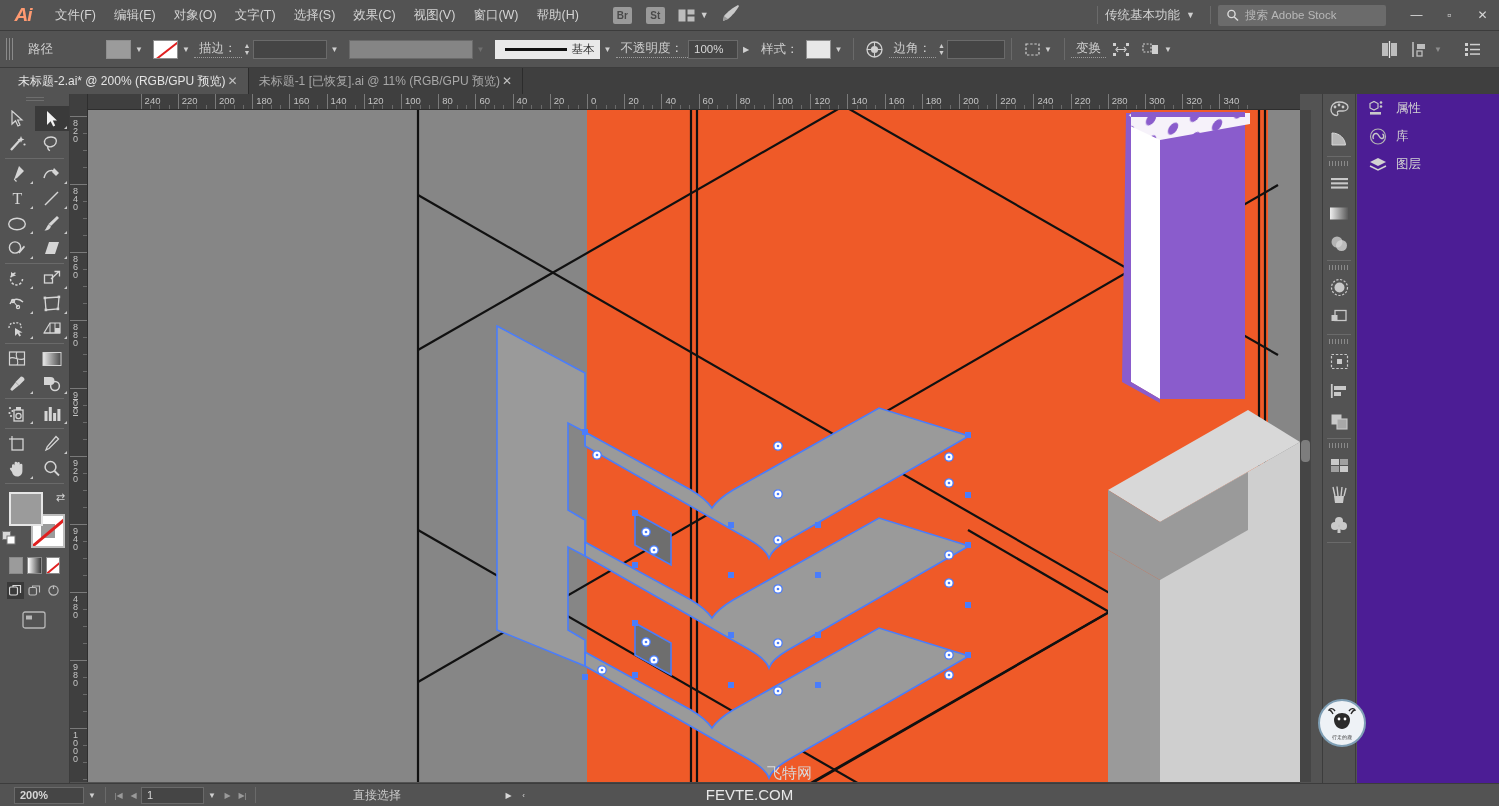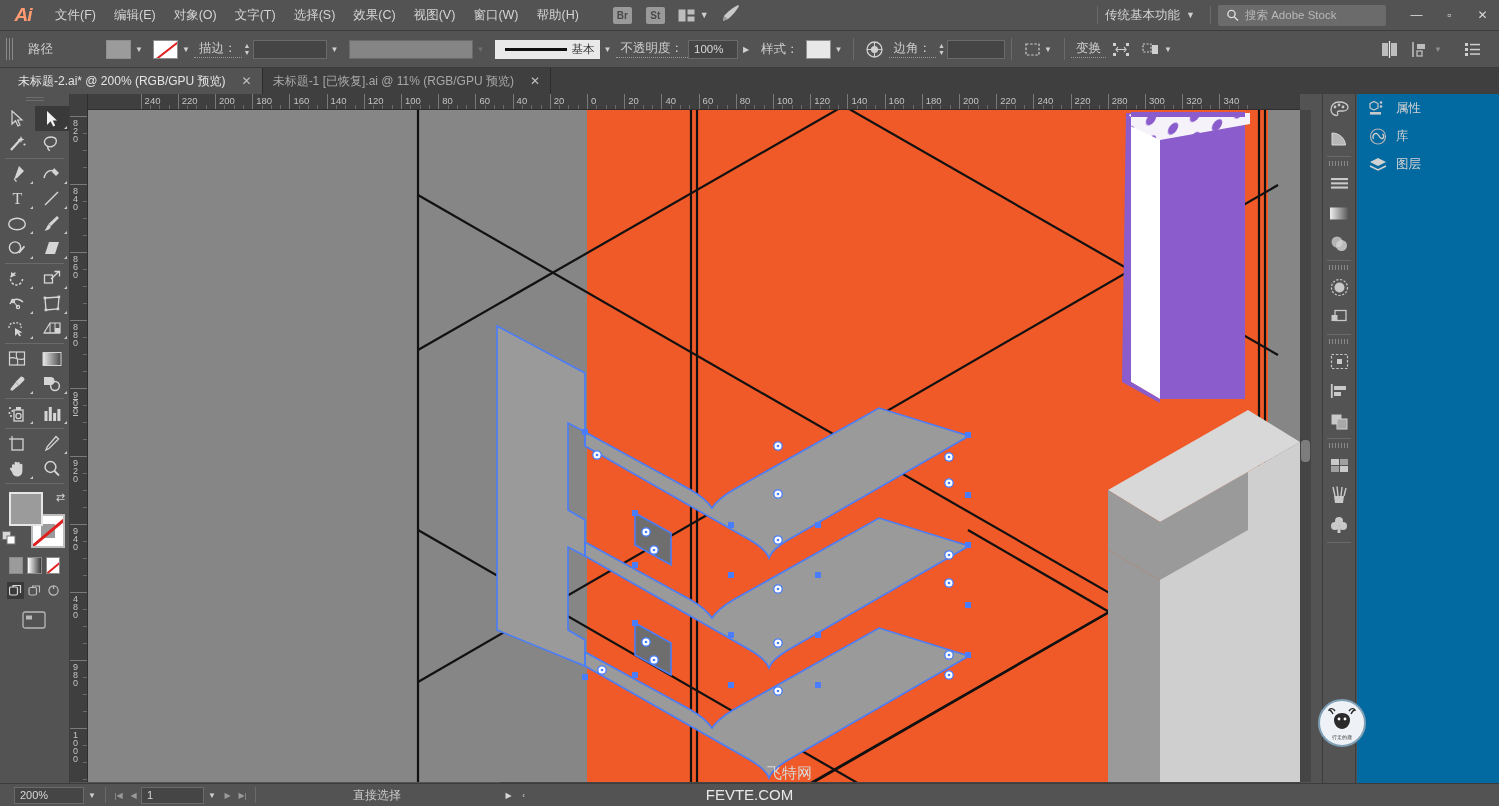--- a/index.html
+++ b/index.html
@@ -44,21 +44,21 @@
   .wide-field { width:124px; height:19px; background:#858585; border:1px solid #6a6a6a; }
   .stroke-prof { width:105px; height:19px; background:#e9e9e9; display:flex; align-items:center;
      justify-content:flex-end; gap:5px; padding-right:5px; color:#333; font-size:11.5px;}
   .stroke-prof .ln { width:62px; height:3px; background:#111; }
   .cb-icon { color:#cfcfcf; font-size:13px; padding:0 6px; display:flex; align-items:center; }
   .cbsep { width:1px; height:22px; background:#6a6a6a; margin:0 6px; }
 
   
   #tabbar { position:absolute; left:0; top:68px; width:1499px; height:26px; background:#3f3f3f; display:flex; }
   #tabbar .lgrip { width:8px; height:26px; background:#535353; }
-  .doc-tab { height:26px; display:flex; align-items:center; padding:0 10px; gap:16px;
+  .doc-tab { height:26px; display:flex; align-items:center; padding:0 10px; gap:2px;
      font-size:12px; border-right:1px solid #2c2c2c; cursor:default; }
   .doc-tab.active { background:#535353; color:#e4e4e4; }
   .doc-tab.inactive { background:#3f3f3f; color:#a8a8a8; }
   .tab-x { font-size:12px; color:#c0c0c0; }
 
   
   #tools { position:absolute; left:0; top:94px; width:70px; height:712px; background:#535353;
      border-right:1px solid #3c3c3c; }
   #tools .tgrip { height:12px; width:100%;
      background:repeating-linear-gradient(to bottom,#6e6e6e 0 1px,transparent 1px 3px) center/18px 6px no-repeat;}
@@ -114,31 +114,31 @@
   #sb-bottom { position:absolute; left:500px; top:782px; width:800px; height:11px; background:#454545; }
   #sb-bottom .thumb { position:absolute; left:370px; top:1px; width:40px; height:9px; background:#7d7d7d; border-radius:4px;}
 
   
   #dock-icons { position:absolute; left:1322px; top:94px; width:34px; height:712px;
      background:#535353; border-left:1px solid #3c3c3c; border-right:1px solid #3c3c3c; }
   .dgrip { height:9px; background:repeating-linear-gradient(to right,#8a8a8a 0 1px,transparent 1px 3px)
      center/20px 5px no-repeat; }
   .dicon { height:30px; display:flex; align-items:center; justify-content:center; color:#c9c9c9; }
   .ddiv { height:1px; background:#6a6a6a; margin:2px 4px; }
-  #dock-panel { position:absolute; left:1357px; top:94px; width:142px; height:712px; background:#0369a1; }
+  #dock-panel { position:absolute; left:1357px; top:94px; width:142px; height:712px; background:#4c1d95; }
   .panel-row { display:flex; align-items:center; gap:9px; height:28px; padding-left:12px; color:#d2d2d2; font-size:12.5px;}
   #badge { position:absolute; left:1318px; top:699px; width:48px; height:48px; border-radius:50%;
      background:#eef2f6; border:2px solid #7f9fb5; display:flex; flex-direction:column;
      align-items:center; justify-content:center; }
 
   
   #statusbar { position:absolute; left:0; top:783px; width:1499px; height:23px;
      background:#535353; border-top:1px solid #3c3c3c; display:flex; align-items:center; }
   #zoom-box { width:70px; height:17px; background:#454545; border:1px solid #6a6a6a; color:#d7d7d7;
-     font-size:11px; display:flex; align-items:center; padding-left:5px; margin-left:14px;}
+     font-size:11px; display:flex; align-items:center; padding-left:5px; margin-left:14px;font-weight:bold;}
   .nav-btn { width:15px; height:17px; display:flex; align-items:center; justify-content:center;
      color:#9a9a9a; font-size:8px; }
   .nav-btn.on { color:#d8d8d8; }
   #page-box { width:63px; height:17px; background:#454545; border:1px solid #6a6a6a; color:#d7d7d7;
      font-size:11px; display:flex; align-items:center; padding-left:5px; }
   #status-tool { flex:0 0 auto; color:#c9c9c9; font-size:12px; margin-left:92px; }
   #fevte { position:absolute; left:0; top:783px; width:1499px; height:23px; display:flex;
      align-items:center; justify-content:center; color:#e8e8e8; font-size:15px; pointer-events:none;}
   .wm-cn { position:absolute; left:722px; top:764px; color:#d9d9d9; font-size:15px;margin-left:45px; }
 </style>

